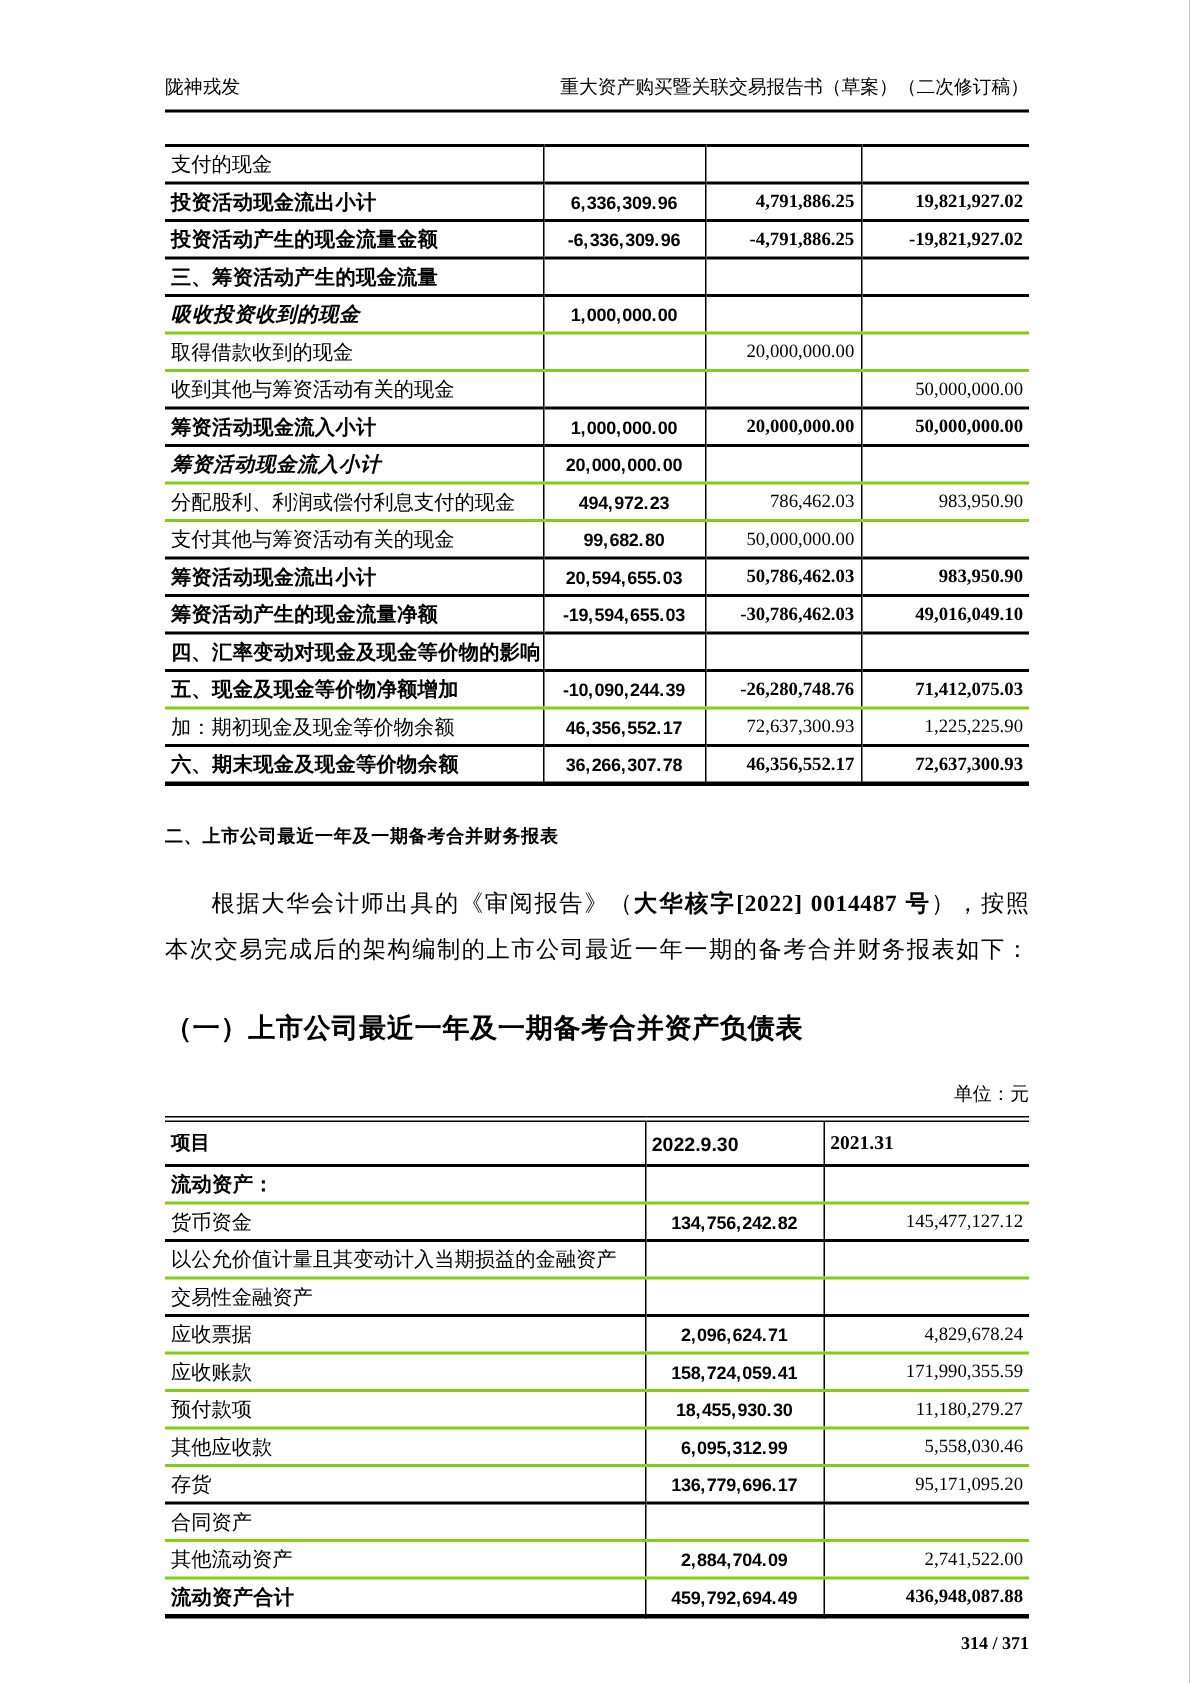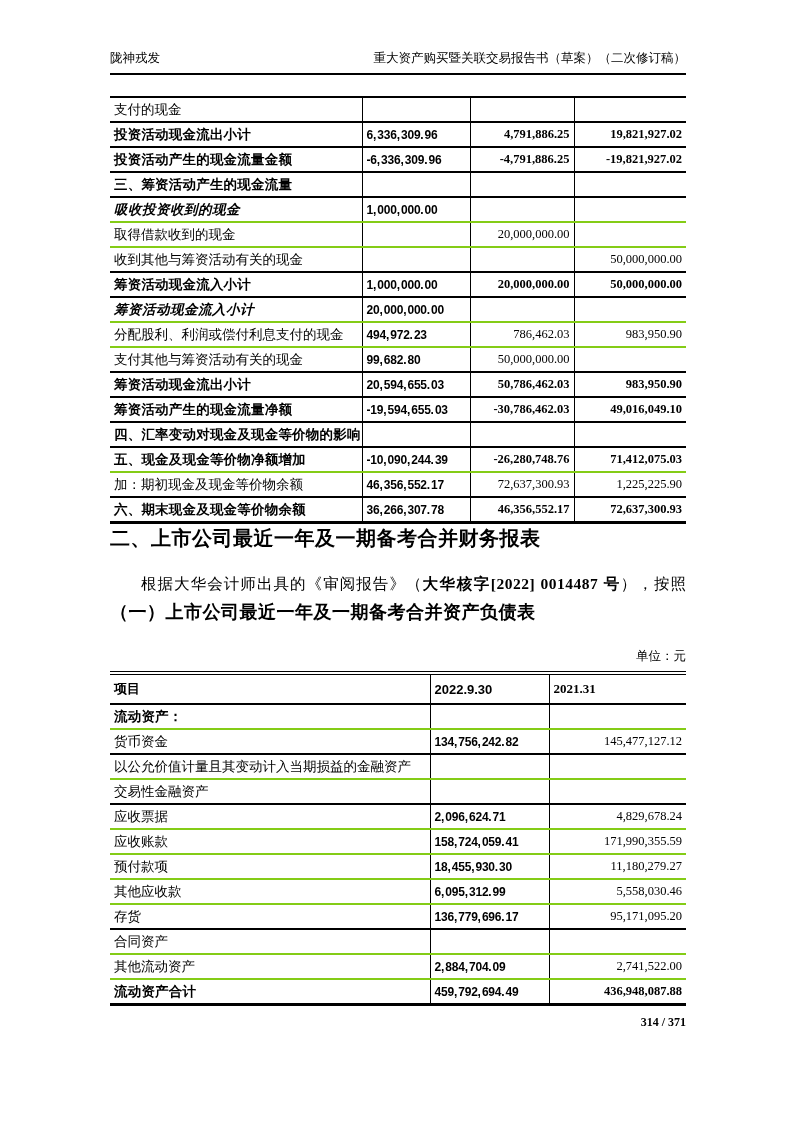--- a/index.html
+++ b/index.html
@@ -18,47 +18,47 @@
 
   
   table.ct { border-collapse:collapse; width:576px; table-layout:fixed; border-bottom:3px solid #000; }
   table.ct td, table.ct th { overflow:hidden; white-space:nowrap; vertical-align:middle; padding:3px 4px; }
   table.ct td + td, table.ct th + th { border-left:1px solid #000; }
   tr.t1 > td { border-top:2px solid #84cc16;margin-left:20px; }
   tr.t2 > td, tr.t2 > th { border-top:2px solid #000; }
 
   td.lbl { font-size:13.5px; padding-left:5px; line-height:17px; }
   td.n1  { font-family:"Liberation Sans", sans-serif; font-weight:bold; font-size:12px;
-           text-align:left; padding-right:3px; word-spacing:-2px; letter-spacing:-0.2px; }
+           text-align:center; padding-right:3px; word-spacing:-2px; letter-spacing:-0.2px; }
   td.n2  { font-size:12.5px; text-align:right; padding-right:4px; }
 
   tr.b > td.lbl { font-family:"Liberation Sans", sans-serif; font-weight:bold; letter-spacing:0.2px; }
   tr.b > td.n2  { font-weight:bold; }
   tr.k > td.lbl { font-weight:bold; font-style:italic; letter-spacing:0.5px; }
 
   
   table.ct thead th { font-size:13px; text-align:left; padding:5px 4px; }
   thead tr.dbl > th { border-top:4px double #000; border-bottom:2px solid #000; }
   th.h-item { font-family:"Liberation Sans", sans-serif; font-weight:bold; }
   th.h-d1   { font-family:"Liberation Sans", sans-serif; font-weight:bold; }
   th.h-d2   { font-family:"Liberation Serif", serif; font-weight:bold; }
 
   .tbl-cashflow { margin-top:21px; }
 
   
   .h1 {
-    font-family:"Liberation Sans", sans-serif; font-weight:bold;
-    font-size:20px; line-height:29px; letter-spacing:0.5px;
+    margin-top:19px; font-family:"Liberation Sans", sans-serif; font-weight:bold;
+    font-size:12px; line-height:29px; letter-spacing:0.5px;
   }
   .para { margin-top:15px; font-size:15.5px; }
   .para .pline { line-height:31px; text-align:justify; text-align-last:justify; }
   .para .pline.first { text-indent:2em; }
   .para b { letter-spacing:0.5px; }
   .h2 {
-    font-family:"Liberation Sans", sans-serif; font-weight:bold;
+    margin-top:23px; font-family:"Liberation Sans", sans-serif; font-weight:bold;
     font-size:18px; line-height:26px; letter-spacing:0.5px;
   }
   .unit-note { margin-top:23px; margin-bottom:6px; text-align:right; font-size:12.5px; line-height:17px; }
 
   .page-number { margin-top:8px; text-align:right; font-size:12px; font-weight:bold; line-height:16px; }
 </style>
 </head>
 <body>
 
 <div class="page">
@@ -179,20 +179,21 @@
           <td class="n2">46,356,552.17</td>
           <td class="n2">72,637,300.93</td>
         </tr>
       </tbody>
     </table>
 
     <div class="h1">二、上市公司最近一年及一期备考合并财务报表</div>
 
     <div class="para">
       <div class="pline first"><span>根据大华会计师出具的《审阅报告》（</span><b>大华核字[2022] 0014487 号</b><span>），按照</span></div>
+      <div class="pline">本次交易完成后的架构编制的上市公司最近一年一期的备考合并财务报表如下：</div>
     </div>
 
     <div class="h2">（一）上市公司最近一年及一期备考合并资产负债表</div>
 
     <div class="unit-note">单位：元</div>
 
     <table class="ct">
       <colgroup>
           <col style="width:320px">
           <col style="width:119px">

